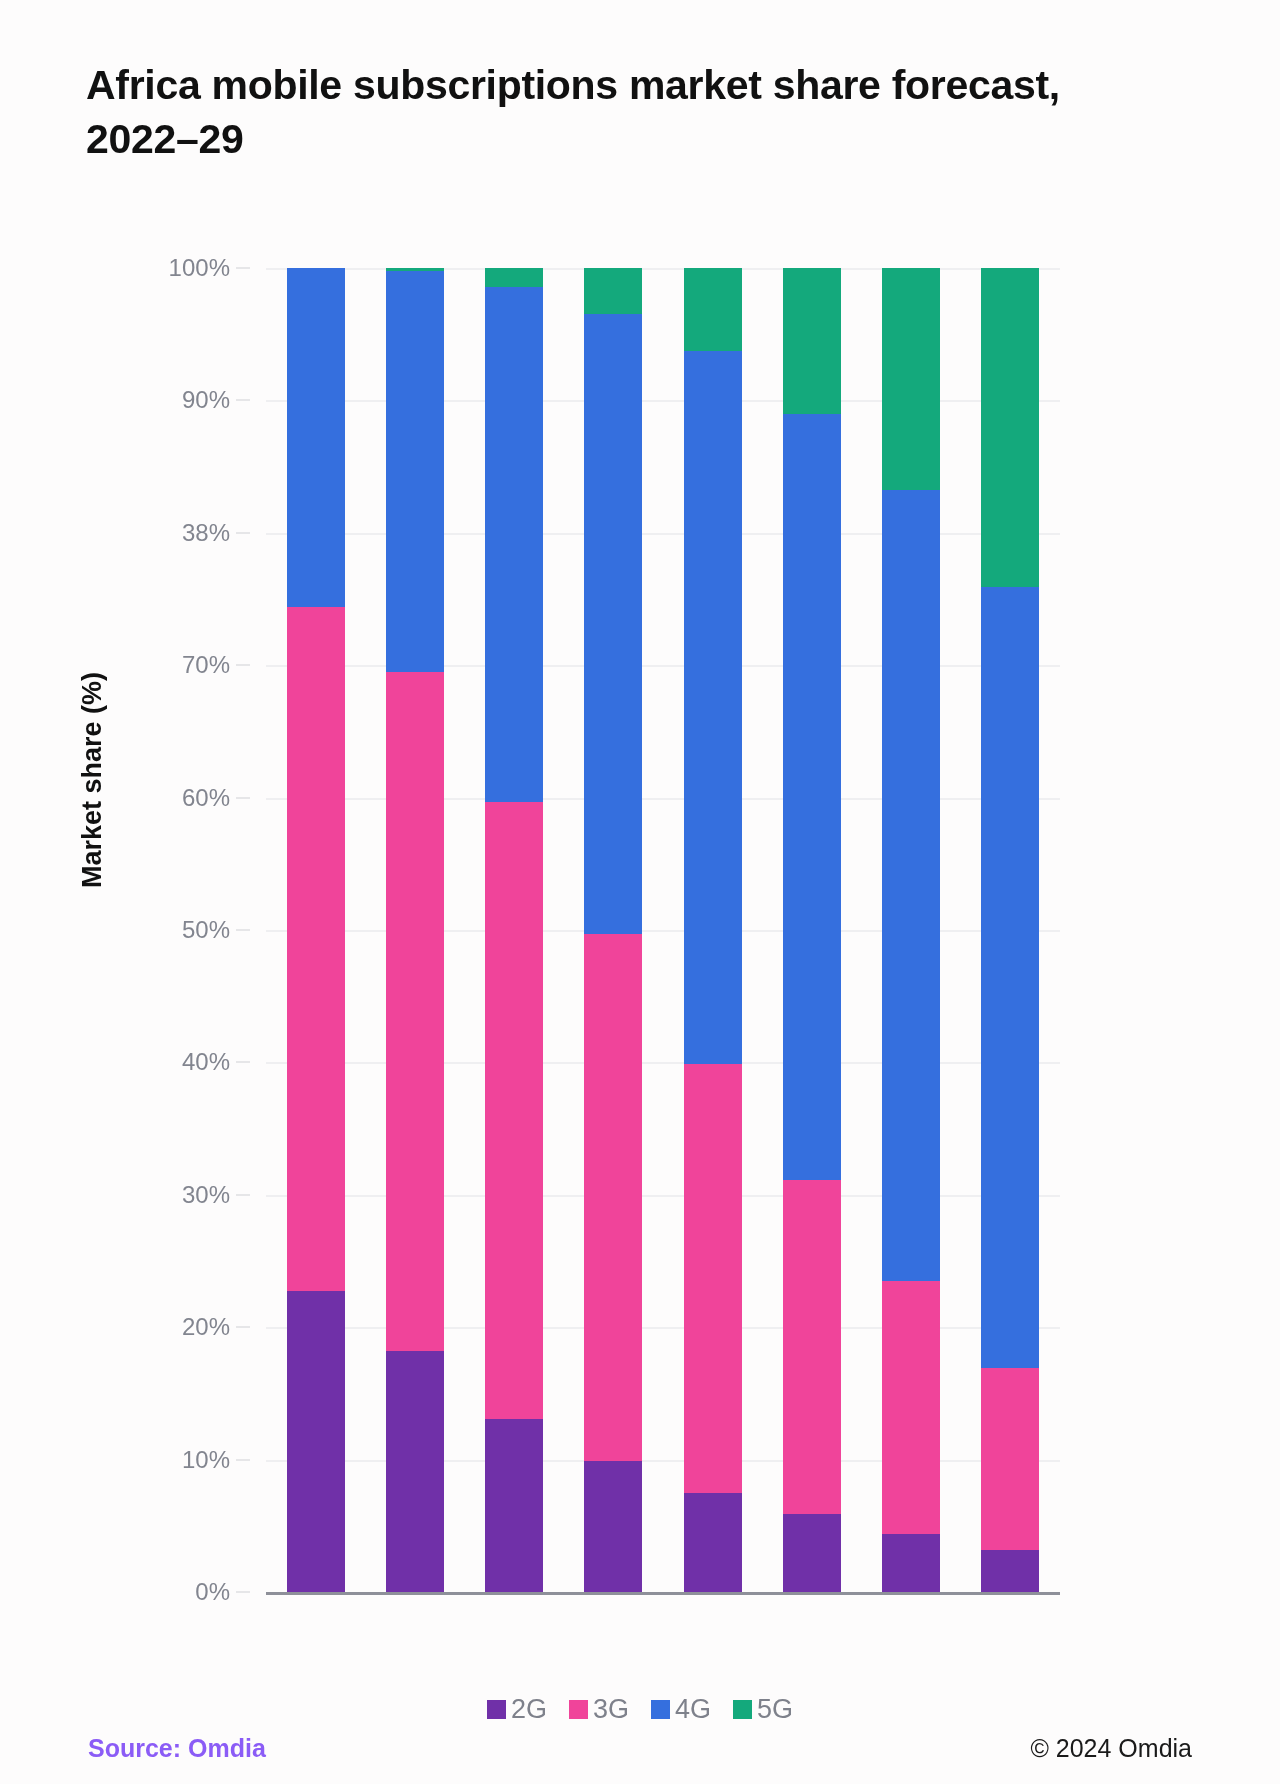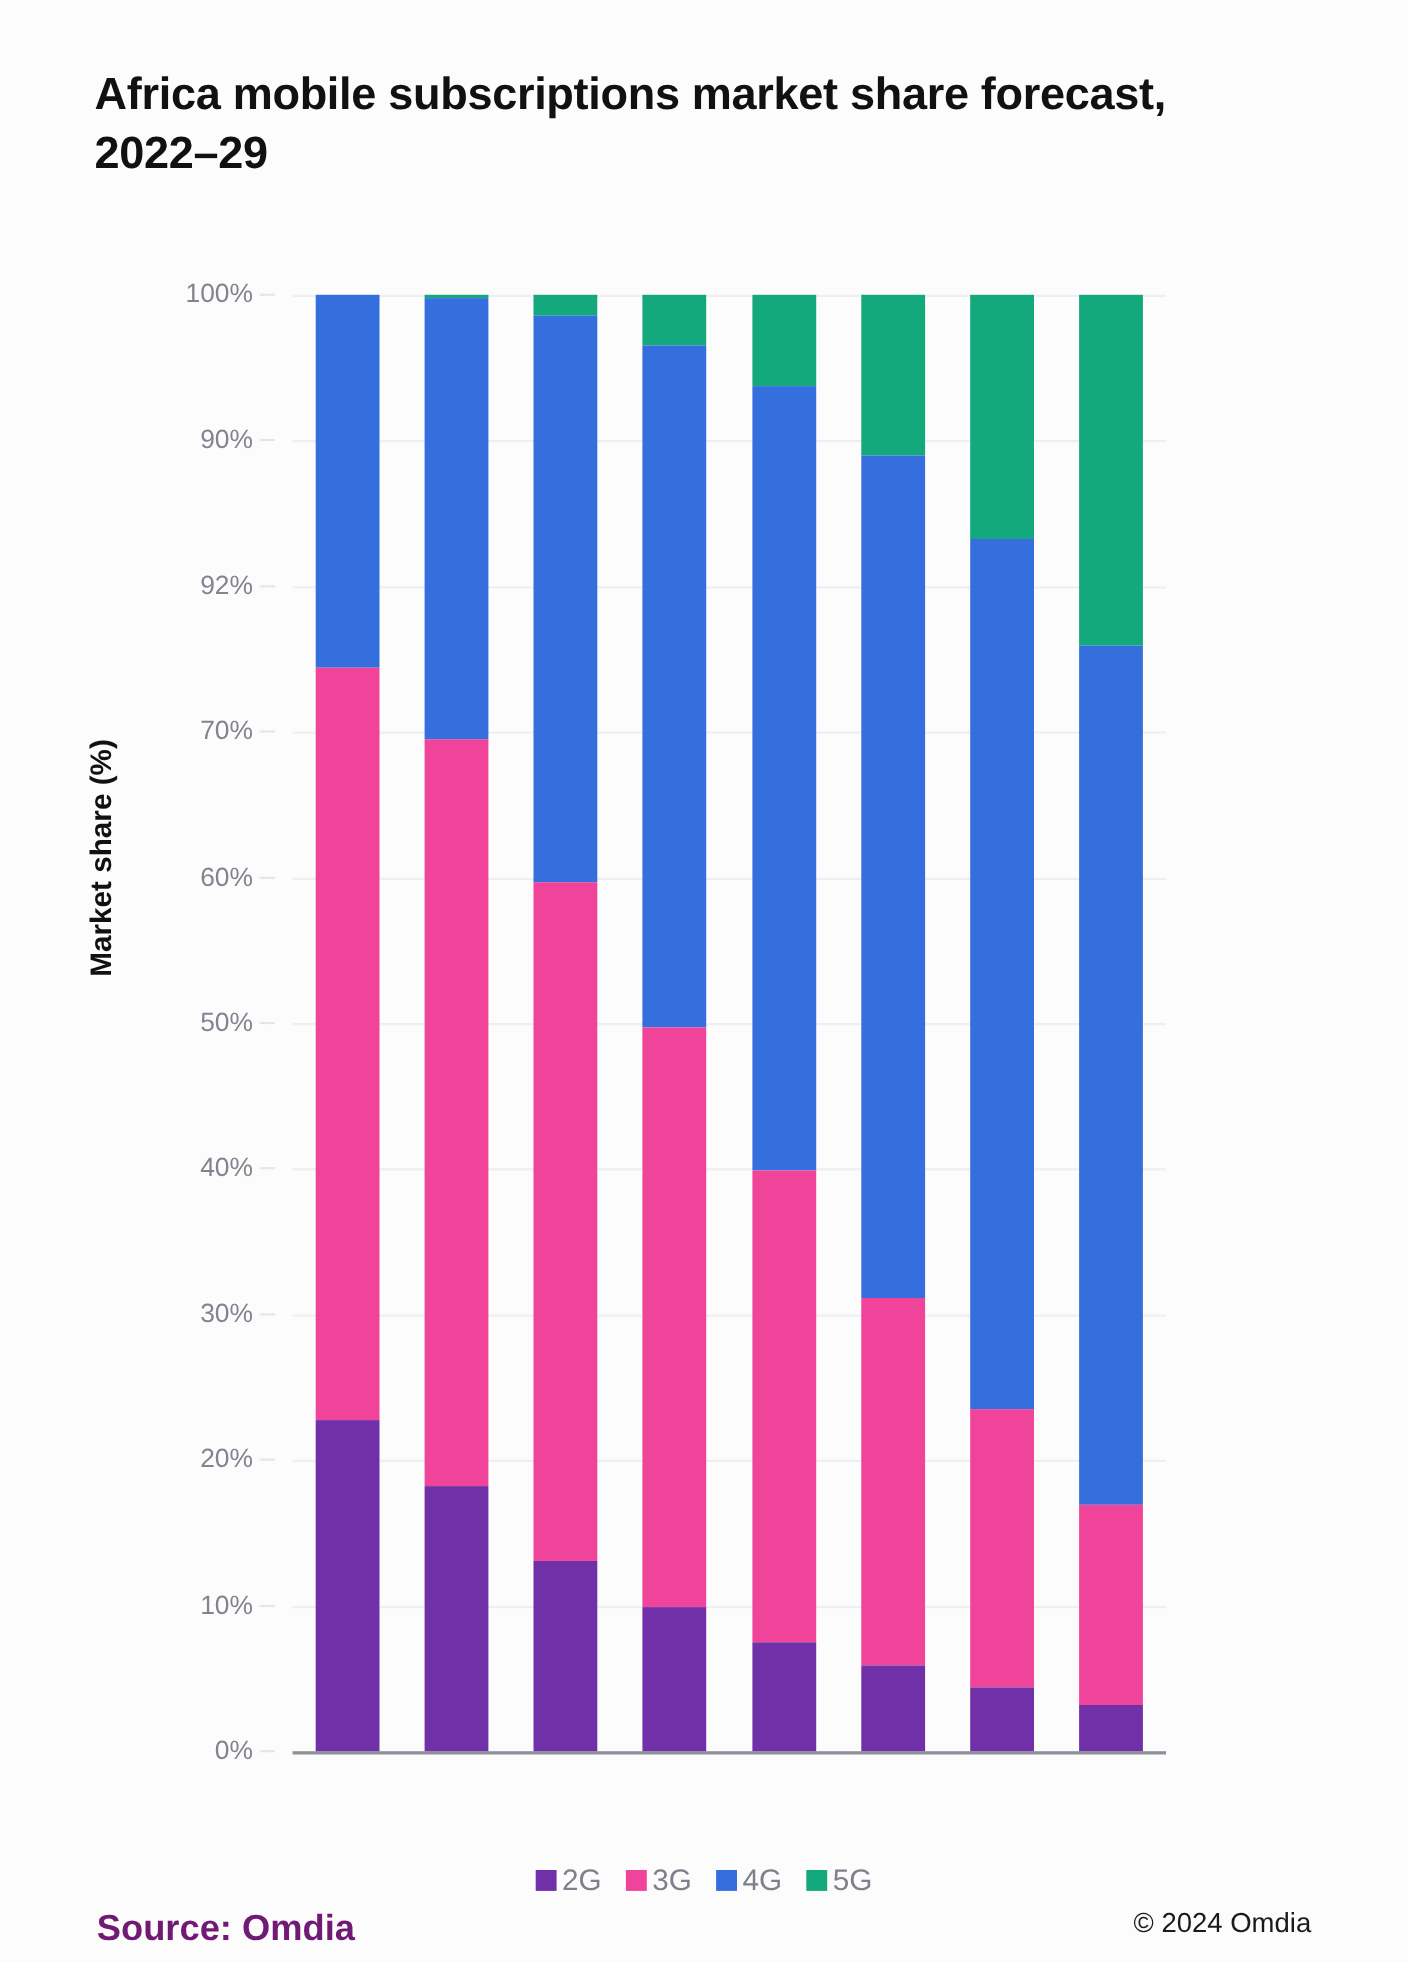--- a/index.html
+++ b/index.html
@@ -180,23 +180,23 @@
     font-size: 27px;
     color: #7e818b;
     font-weight: normal;
   }
 
   
   #footer-source {
     position: absolute;
     left: 88px;
     top: 1734px;
-    font-size: 33px;
+    font-size: 25px;
     font-weight: bold;
-    color: #701a75;
+    color: #8b5cf6;
   }
   #footer-copyright {
     position: absolute;
     right: 88px;
     top: 1734px;
     font-size: 25px;
     font-weight: normal;
     color: #1a1a1a;
   }
 </style>
@@ -221,21 +221,21 @@
       <span style="top: 926.8px;">30%</span>
       <i style="top: 926.8px;"></i>
       <span style="top: 794.4px; margin-left: 37px;">40%</span>
       <i style="top: 794.4px;"></i>
       <span style="top: 662px;">50%</span>
       <i style="top: 662px;"></i>
       <span style="top: 529.6px;">60%</span>
       <i style="top: 529.6px;"></i>
       <span style="top: 397.2px;">70%</span>
       <i style="top: 397.2px;"></i>
-      <span style="top: 264.8px;">92%</span>
+      <span style="top: 264.8px;">38%</span>
       <i style="top: 264.8px;"></i>
       <span style="top: 132.4px;">90%</span>
       <i style="top: 132.4px;"></i>
       <span style="top: 0px;">100%</span>
       <i style="top: 0px;"></i>
     </div>
 
   <div id="plot">
     <div id="gridlines">
         <div class="gridline axis-0" style="top: 1324px;"></div>

